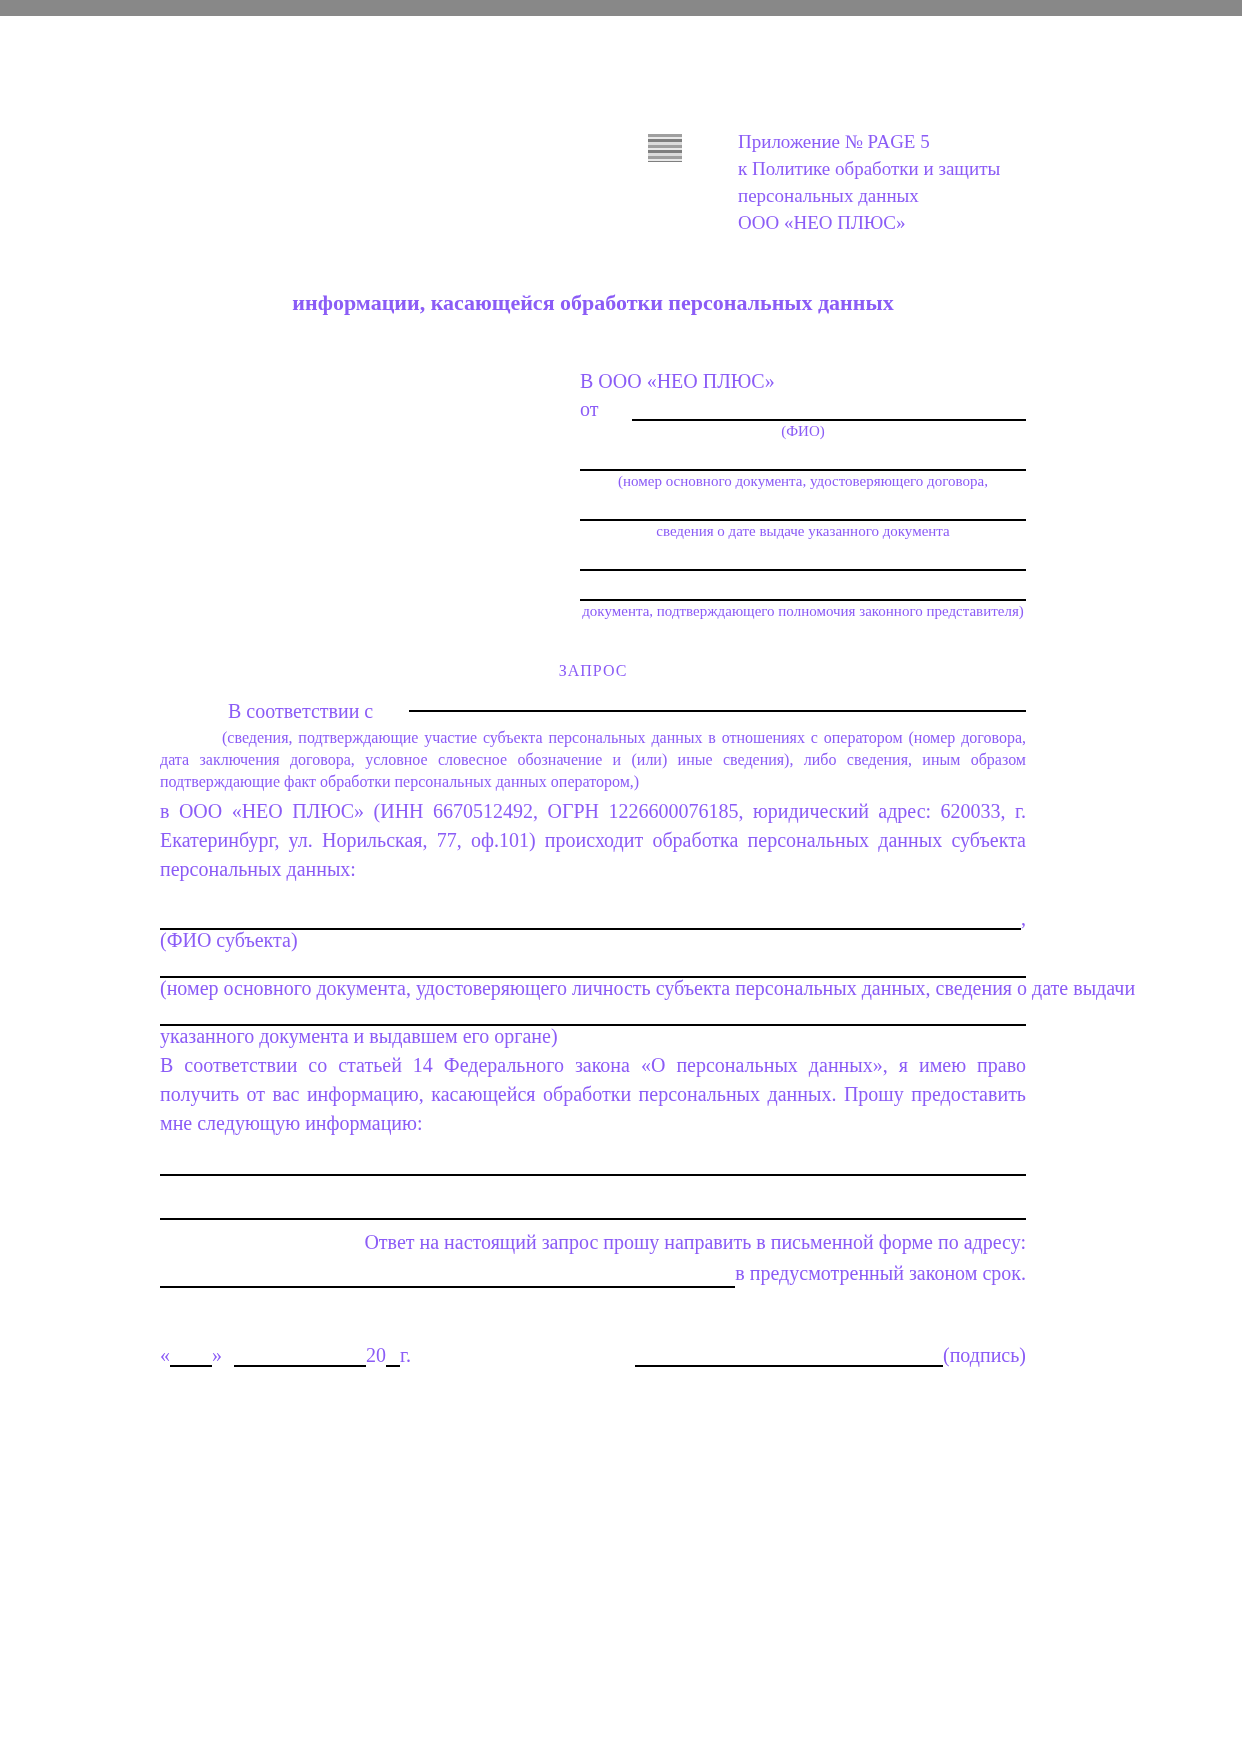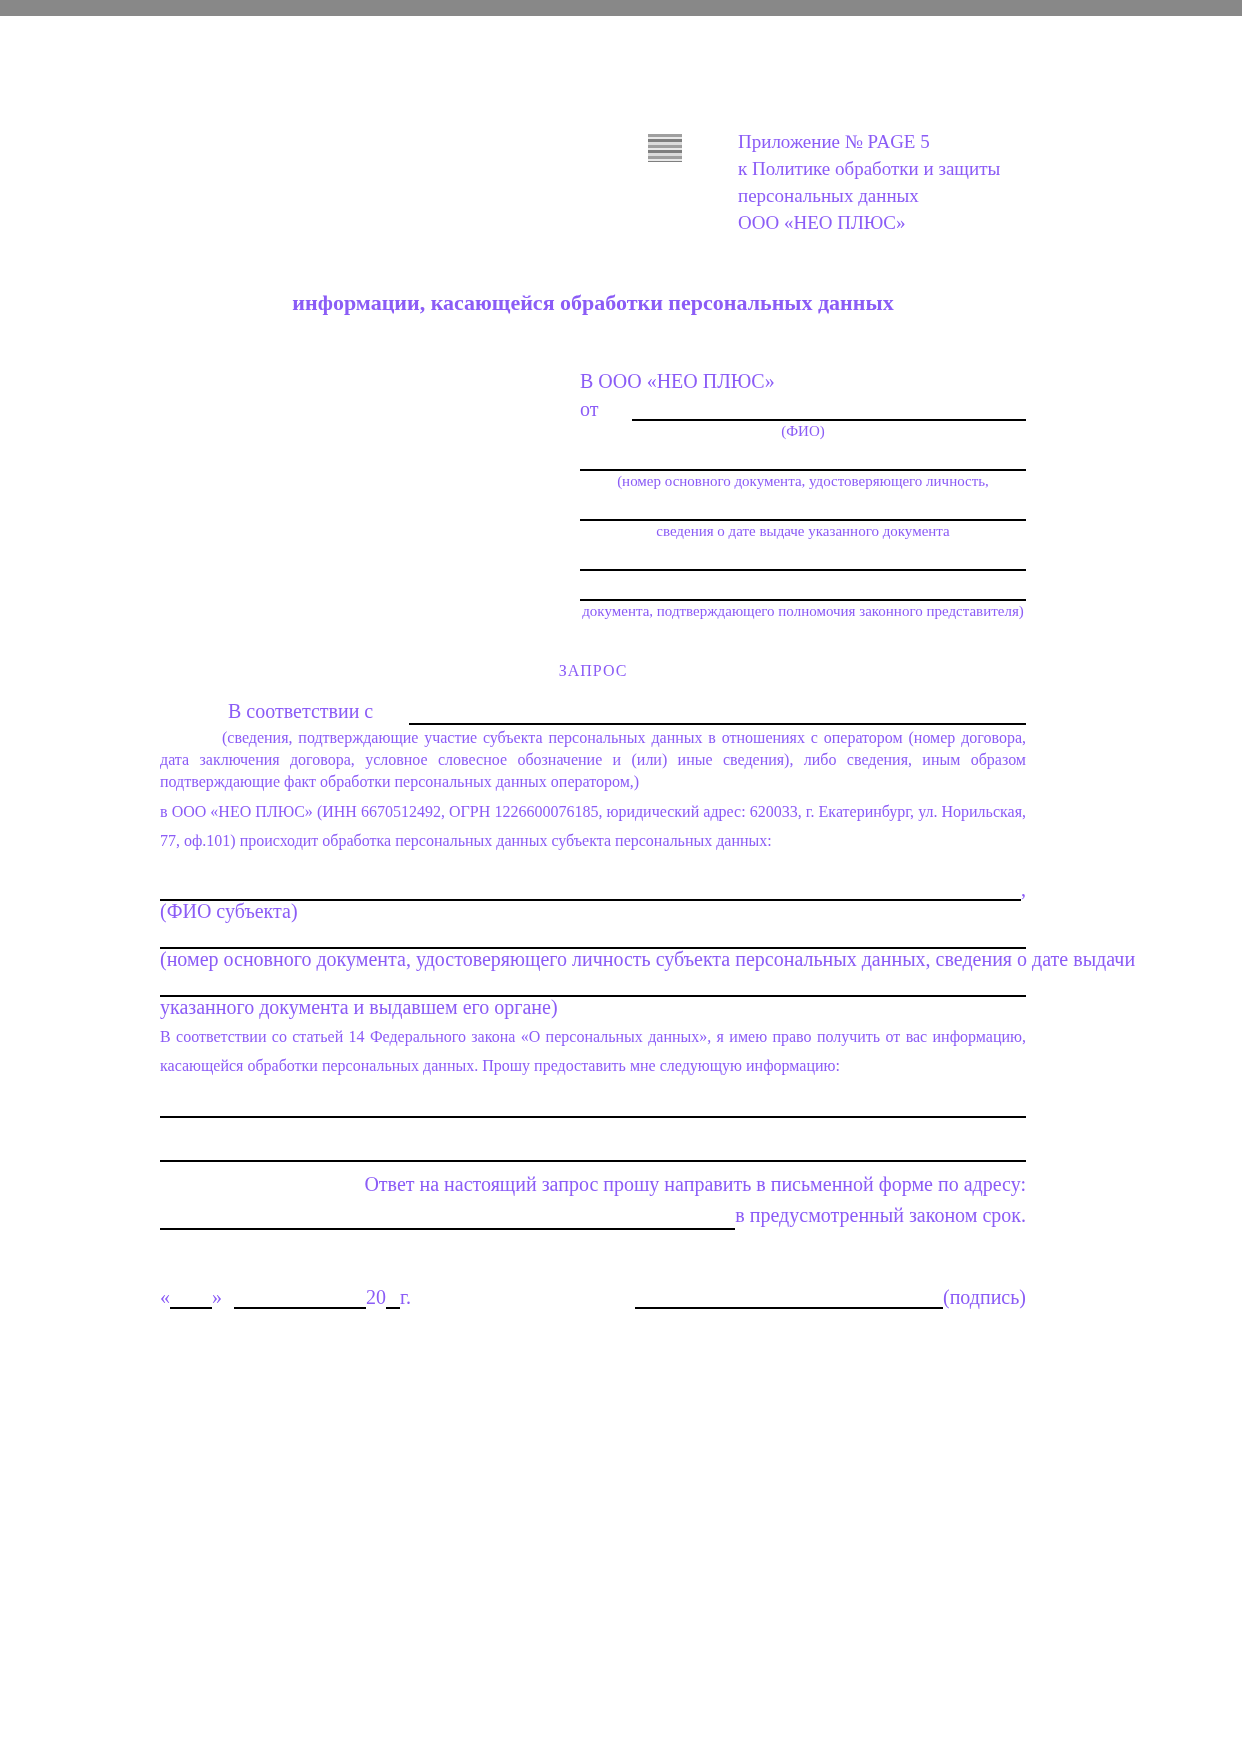--- a/index.html
+++ b/index.html
@@ -24,26 +24,26 @@
   
   .addr { margin-left:420px; width:446px; margin-top:48px; font-size:20px; }
   .addr .to { line-height:28px; }
   .from-row { display:flex; align-items:flex-end; height:26px;gap:26px; }
   .from-row .fill { flex:1; border-bottom:2px solid #000; margin-left:8px; }
   .cap { font-size:15px; text-align:center; line-height:20px; white-space:nowrap; }
   .field .line { height:28px; border-bottom:2px solid #000; }
 
   .zapros { text-align:center; font-size:16px; margin-top:36px; letter-spacing:1px; line-height:28px;font-family:Liberation Serif, serif; }
 
-  .accord { display:flex; align-items:flex-end; margin-top:12px; font-size:20px; line-height:28px;gap:28px; }
+  .accord { display:flex; align-items:center; margin-top:12px; font-size:20px; line-height:28px;gap:28px; }
   .accord .lead { padding-left:68px; white-space:nowrap; }
   .accord .fill { flex:1; border-bottom:2px solid #000; margin-left:8px; }
 
   .fine { font-size:16px; line-height:22px; text-align:justify; text-indent:62px; margin-top:2px; }
-  .para { font-size:16px; line-height:29px; text-align:justify; margin-top:4px; }
+  .para { font-size:20px; line-height:29px; text-align:justify; margin-top:4px; }
 
   .blank-comma { display:flex; align-items:flex-end; margin-top:22px; font-size:20px; height:24px; }
   .blank-comma .fill { flex:1; border-bottom:2px solid #000; }
   .wcap { font-size:20px; text-align:left; line-height:21px; white-space:nowrap; }
   .field2 .line { height:25px; border-bottom:2px solid #000; }
 
   .blankline { border-bottom:2px solid #000; }
   .bl1 { margin-top:36px; }
   .bl2 { margin-top:42px; }
 
@@ -80,21 +80,21 @@
     <div class="addr">
       <div class="to">В ООО «НЕО ПЛЮС»</div>
       <div class="from-row">
         <span>от</span>
         <div class="fill"></div>
       </div>
       <div class="cap">(ФИО)</div>
 
       <div class="field">
         <div class="line"></div>
-        <div class="cap">(номер основного документа, удостоверяющего личность,</div>
+        <div class="cap">(номер основного документа, удостоверяющего договора,</div>
       </div>
       <div class="field">
         <div class="line"></div>
         <div class="cap">сведения о дате выдаче указанного документа</div>
       </div>
       <div class="field">
         <div class="line"></div>
       </div>
       <div class="field">
         <div class="line"></div>

